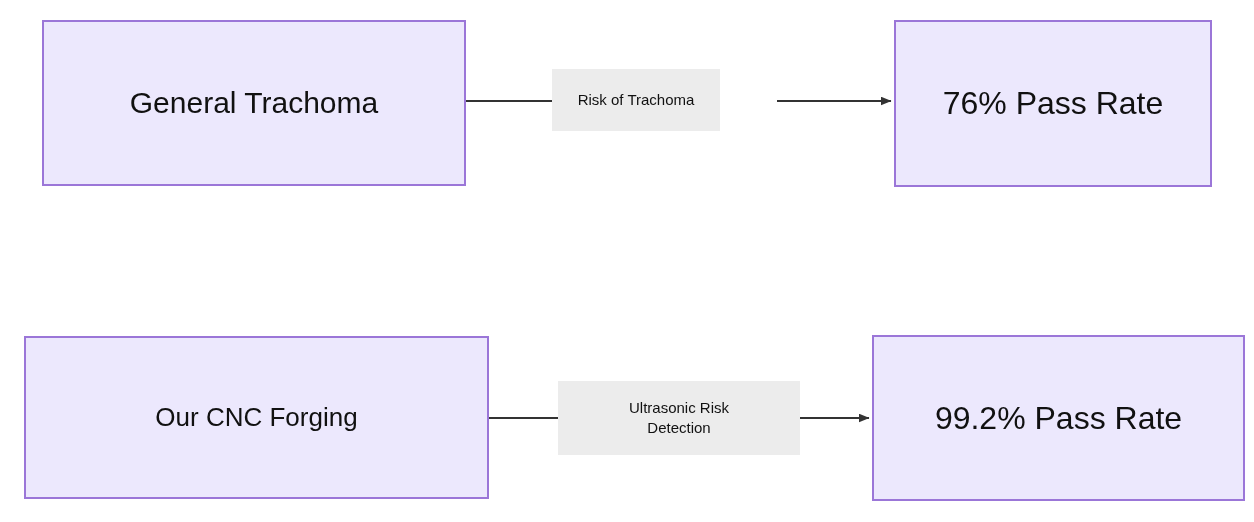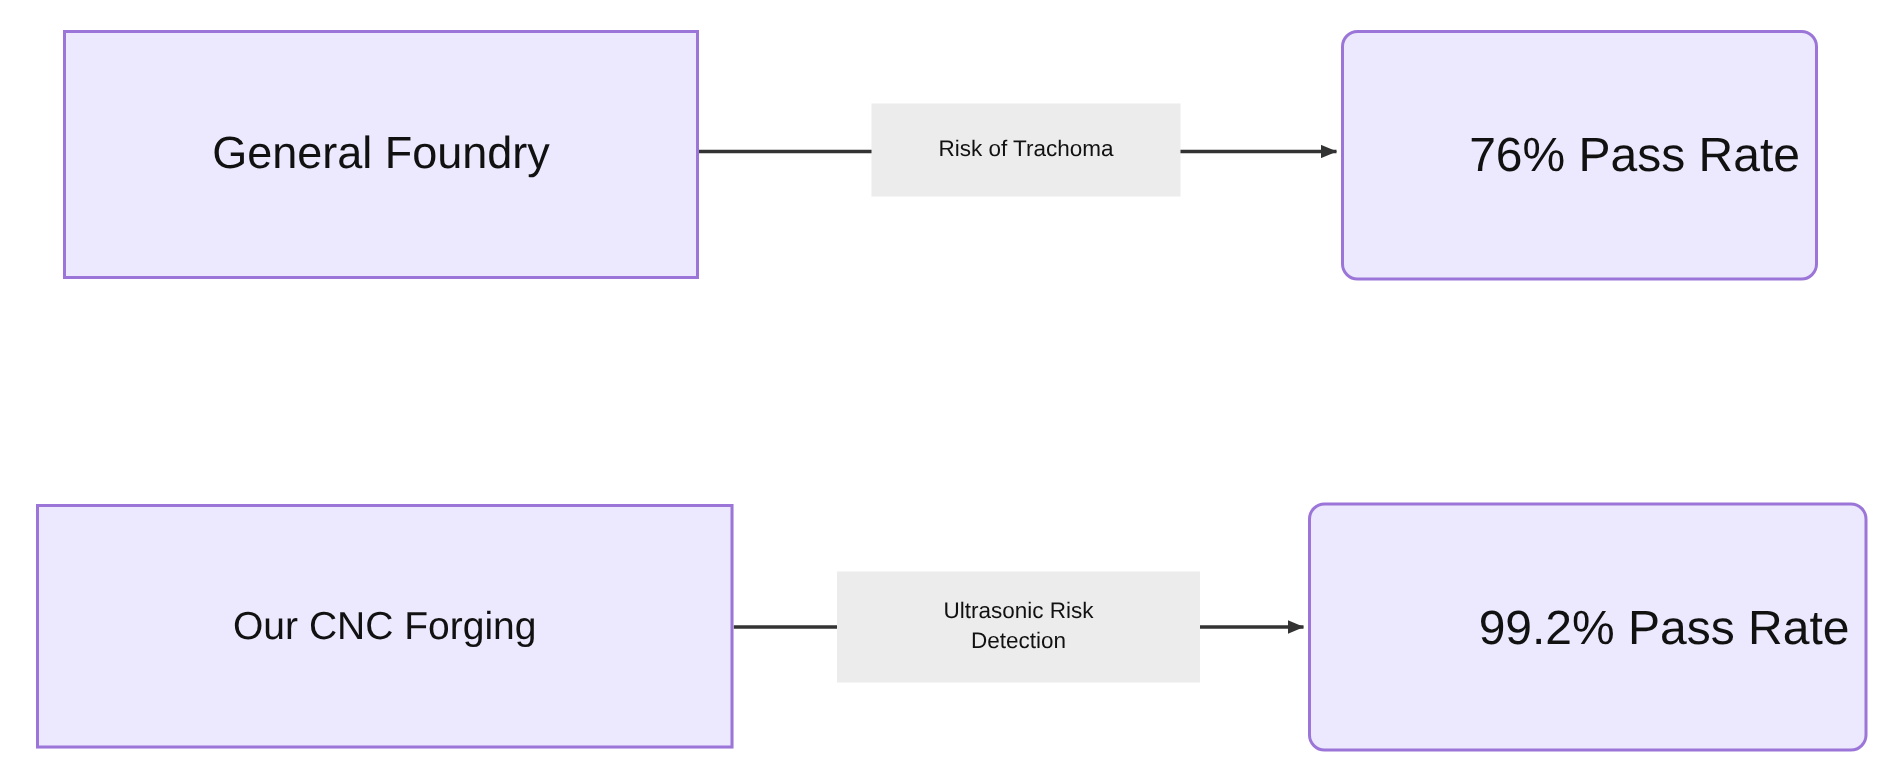--- a/index.html
+++ b/index.html
@@ -36,22 +36,21 @@
     border: 2.5px solid #9b76d8;
     display: flex;
     align-items: center;
     justify-content: center;
     color: #111111;
     text-align: center;
     line-height: 1.15;
     white-space: nowrap;
   }
   .node.rounded {
-    border-radius: 11px;
-    justify-content: flex-end;
+    border-radius: 0;
   }
   .node.square {
     border-radius: 0;
   }
   .node-label {
     display: block;
     padding: 0 10px;
   }
   
   #node-general-foundry {
@@ -82,22 +81,22 @@
     background: #ececec;
     color: #111111;
     display: flex;
     align-items: center;
     justify-content: center;
     text-align: center;
     line-height: 1.35;
     font-size: 15px;
   }
   #edge-label-risk-of-trachoma {
-    left: 581px; top: 69px;
-    width: 206px; height: 62px; align-items: center;
+    left: 552px; top: 69px;
+    width: 168px; height: 62px; align-items: center;
   }
   #edge-label-ultrasonic-flaw-detection {
     left: 558px; top: 381px;
     width: 242px; height: 74px;
   }
   .edge-label-text {
     padding: 0 8px;
     white-space: pre-line;
   }
 </style>
@@ -114,21 +113,21 @@
     </defs>
 
     <line x1="466" y1="101" x2="583" y2="101" stroke="#333333" stroke-width="2.2"></line>
     <line x1="777" y1="101" x2="891" y2="101" stroke="#333333" stroke-width="2.2" marker-end="url(#arrowhead)"></line>
 
     <line x1="489" y1="418" x2="558" y2="418" stroke="#333333" stroke-width="2.2"></line>
     <line x1="800" y1="418" x2="869" y2="418" stroke="#333333" stroke-width="2.2" marker-end="url(#arrowhead)"></line>
   </svg>
 
   <div class="node square" id="node-general-foundry">
-    <span class="node-label">General Foundry</span>
+    <span class="node-label">General Trachoma</span>
   </div>
 
   <div class="edge-label" id="edge-label-risk-of-trachoma">
     <span class="edge-label-text">Risk of Trachoma</span>
   </div>
 
   <div class="node rounded" id="node-pass-rate-76">
     <span class="node-label">76% Pass Rate</span>
   </div>
 

